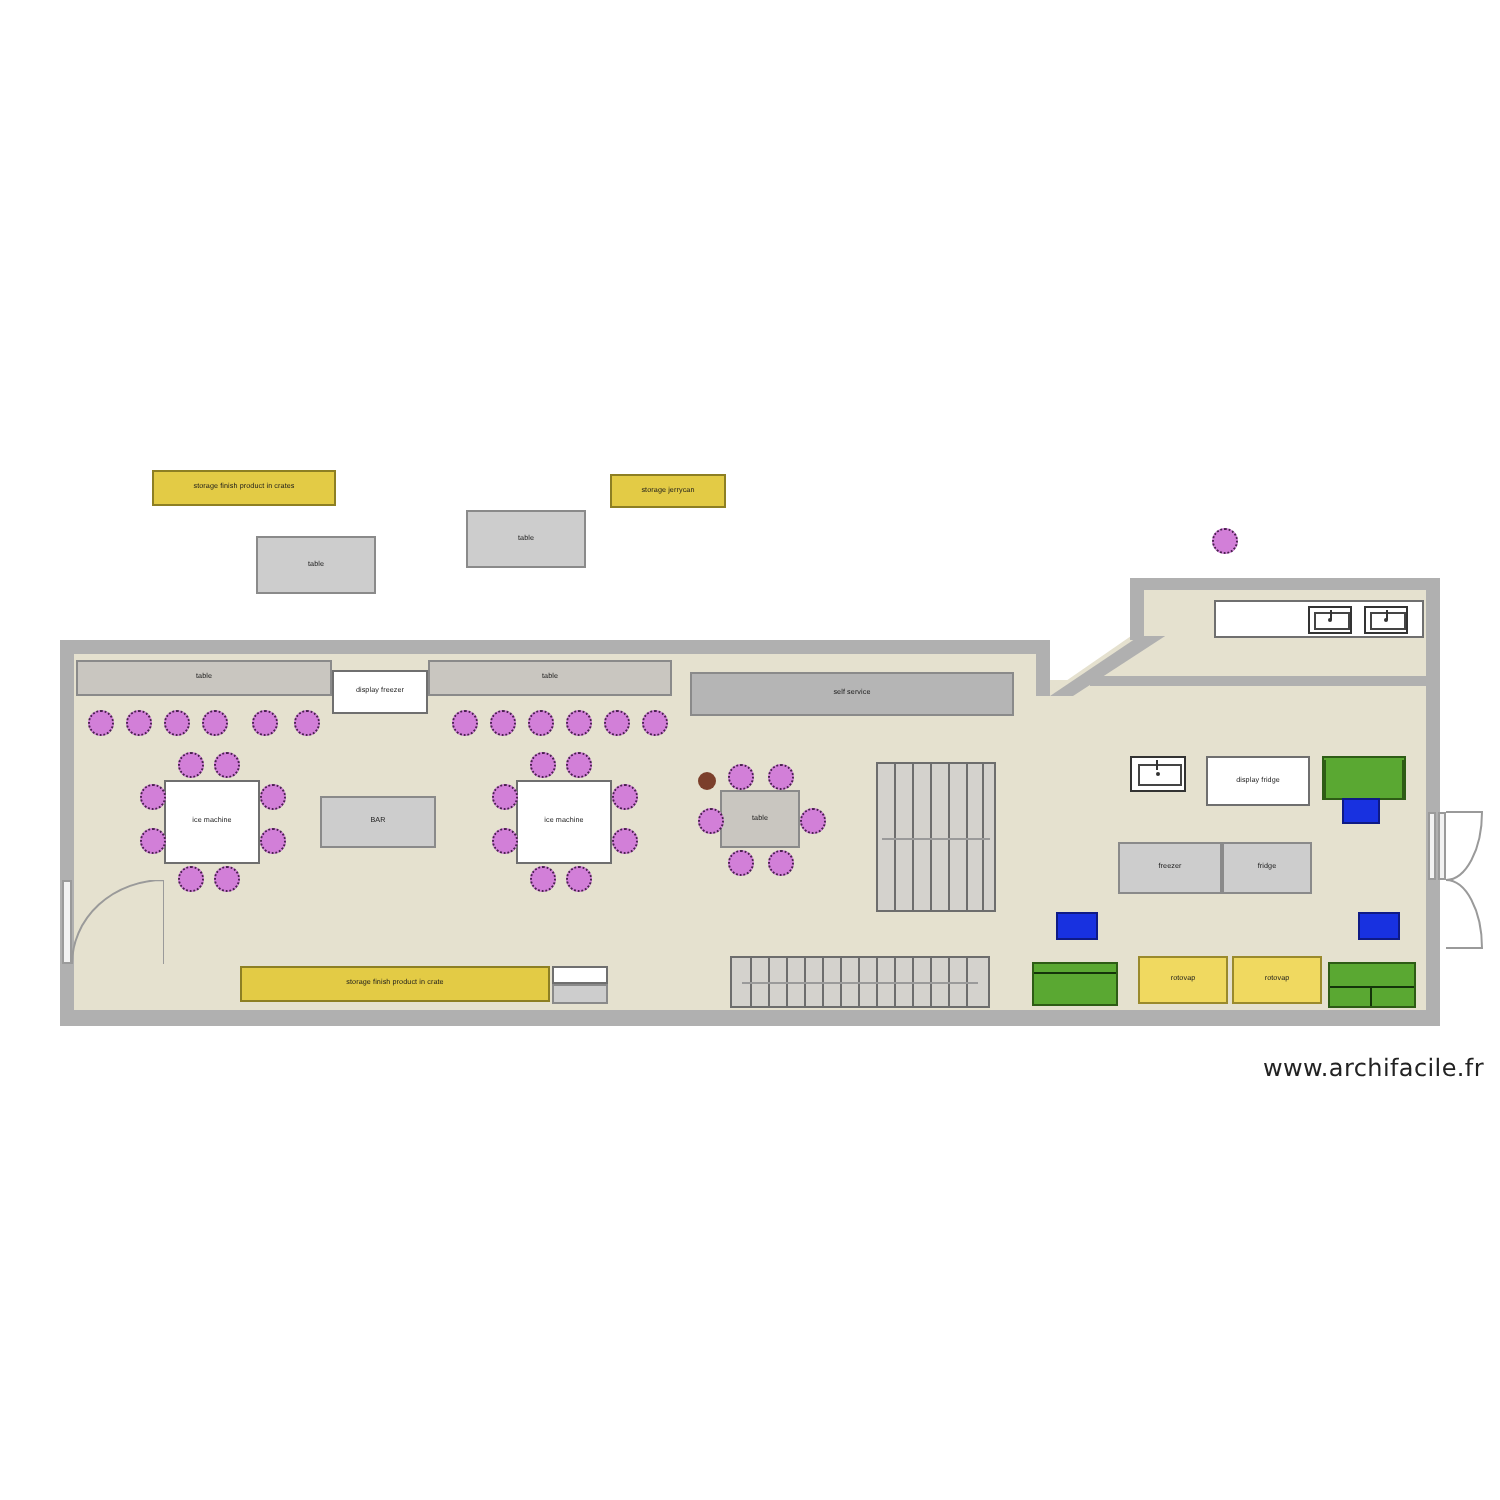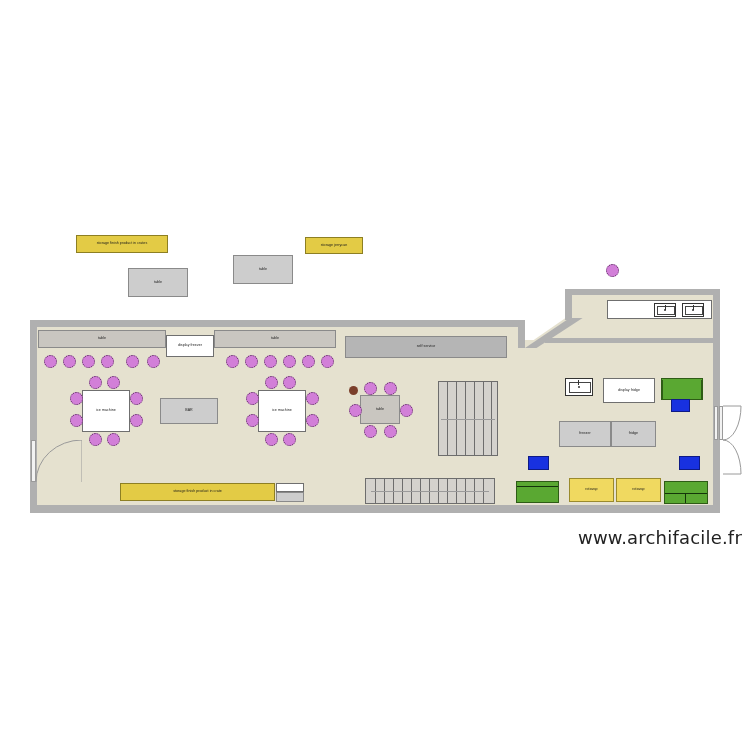--- a/index.html
+++ b/index.html
@@ -39,21 +39,21 @@
     background:#d27fd8;border:1px dotted #4a2050;box-sizing:border-box;
   }
 
   
   .wall{position:absolute;background:#b0b0b0;box-sizing:border-box;}
 
   .room-fill{position:absolute;background:#e5e1cf;}
 
   .watermark{
     position:absolute;right:8px;top:527px;
-    font-size:18px;color:#222;letter-spacing:0.2px;
+    font-size:12px;color:#222;letter-spacing:0.2px;
     font-family:"DejaVu Sans", sans-serif;
   }
 
   .stair{position:absolute;background:#d4d2cd;border:1px solid #6d6d6d;box-sizing:border-box;}
   .stair .tread{position:absolute;top:0;bottom:0;width:1px;background:#6d6d6d;}
   .stair .arrow{position:absolute;left:4%;right:4%;top:50%;height:1px;background:#9a9a9a;}
 
   .sinkbox{position:absolute;background:#fff;border:1px solid #333;box-sizing:border-box;}
   .sinkbox .basin{position:absolute;left:12%;top:18%;width:76%;height:58%;border:1px solid #444;}
   .sinkbox .tap{position:absolute;left:48%;top:6%;width:1px;height:5px;background:#333;}

